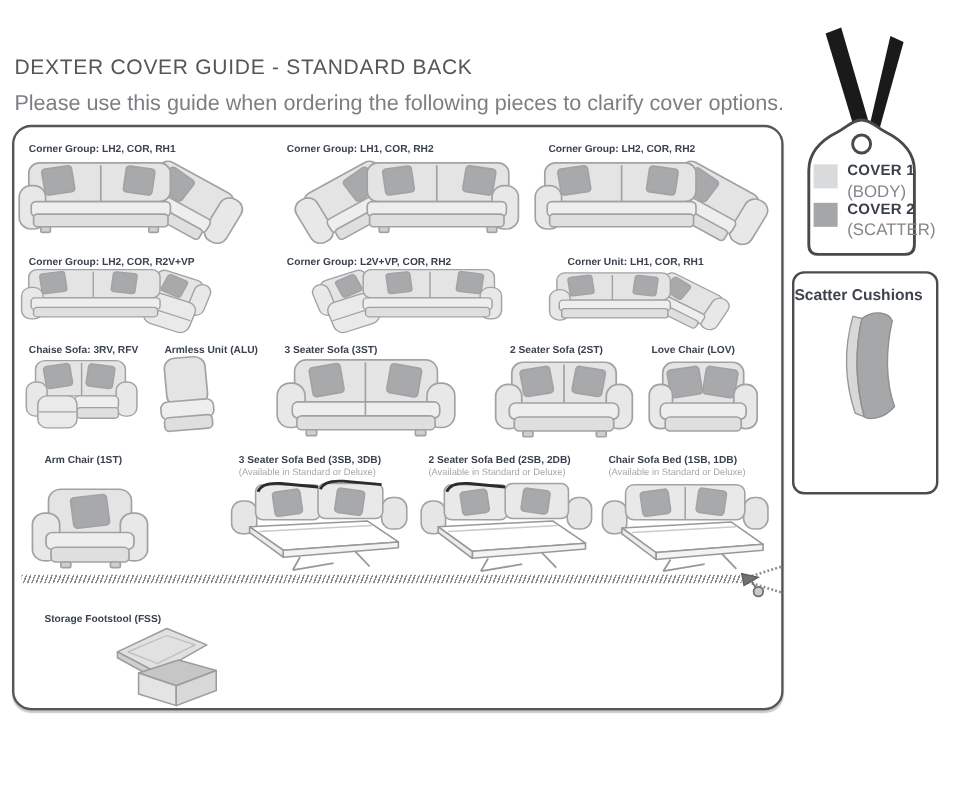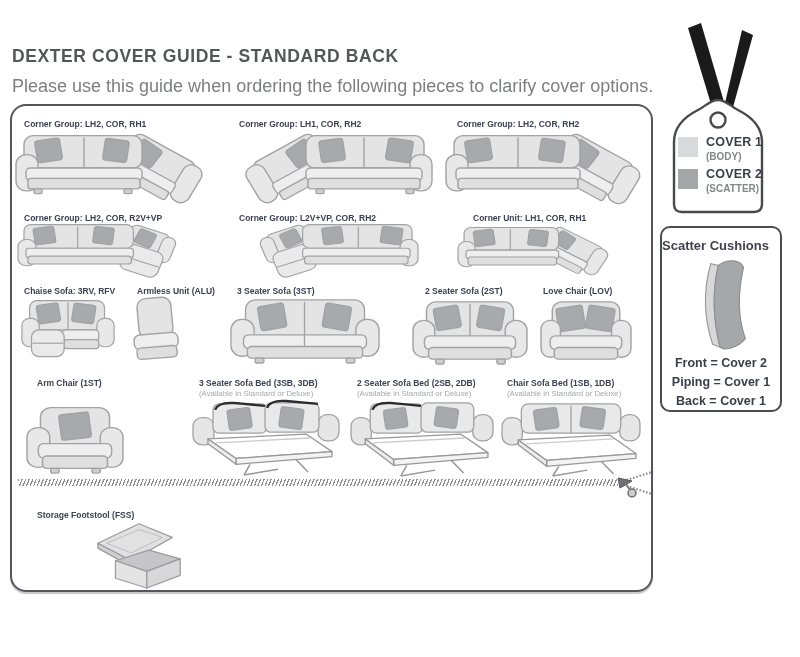--- a/index.html
+++ b/index.html
@@ -1,37 +1,37 @@
 <!DOCTYPE html>
 <html><head>
 <meta charset="utf-8">
 <style>
   *{margin:0;padding:0;box-sizing:border-box}
   html,body{width:800px;height:657px;background:#fff;overflow:hidden;
     font-family:"Liberation Sans",sans-serif;position:relative}
-  .title{position:absolute;left:12px;top:46px;font-size:17.5px;font-weight:700;
+  .title{position:absolute;left:12px;top:46px;font-size:17.5px;font-weight:400;
     color:#54565a;letter-spacing:.6px;white-space:nowrap}
   .subtitle{position:absolute;left:12px;top:76px;font-size:18px;color:#7d7e82;white-space:nowrap}
   .panel{position:absolute;left:10px;top:104px;width:643px;height:488px;
     border:2px solid #55565b;border-radius:16px;box-shadow:0 2px 1px rgba(0,0,0,.22)}
   .plabel{position:absolute;font-size:8.5px;font-weight:700;color:#3a4150;white-space:nowrap}
   .psub{position:absolute;font-size:7.8px;font-weight:400;color:#a6a7a9;white-space:nowrap}
   .art{position:absolute;overflow:visible}
   svg{overflow:visible;display:block}
   .flip{transform:scaleX(-1)}
   .zipper-teeth{position:absolute;left:6px;top:373px;width:600px;height:7px;
     background:repeating-linear-gradient(112deg,#8e8e90 0 1.2px,rgba(0,0,0,0) 1.2px 3.3px)}
   .zipper-end{position:absolute;left:602px;top:362px;width:40px;height:34px}
   .accent-heading{position:absolute;left:15px;top:378px;font-size:20px;font-weight:400;
     color:#54565a;letter-spacing:.6px;white-space:nowrap}
   .tag-svg{position:absolute;left:662px;top:18px;width:112px;height:198px}
   .swatch{position:absolute;width:20px;height:20px}
   .cover-label{position:absolute;font-size:12.5px;font-weight:700;color:#3a4049;
     letter-spacing:.2px;white-space:nowrap}
-  .cover-sub{position:absolute;font-size:10px;font-weight:700;color:#85868a;white-space:nowrap}
+  .cover-sub{position:absolute;font-size:14px;font-weight:400;color:#85868a;white-space:nowrap}
   .scatter-panel{position:absolute;left:660px;top:226px;width:122px;height:186px;
     border:2px solid #4b4c4f;border-radius:10px}
   .sp-title{position:absolute;top:10px;width:100%;text-align:left;font-size:13px;
     font-weight:700;color:#3e444c}
   .sp-lines{position:absolute;top:126px;width:100%;text-align:center;font-size:12.5px;
     font-weight:700;color:#3a4049;line-height:19px}
   .sp-cushion{position:absolute;left:30px;top:30px;width:60px;height:92px}
 </style>
 </head>
 <body>
@@ -331,18 +331,13 @@
 <div class="cover-sub" style="left:706px;top:151px">(BODY)</div>
 <div class="swatch" style="left: 678px; top: 169px; background-color: rgb(165, 166, 168);"></div>
 <div class="cover-label" style="left:706px;top:167px">COVER 2</div>
 <div class="cover-sub" style="left:706px;top:183px">(SCATTER)</div>
 
 <div class="scatter-panel">
   <div class="sp-title">Scatter Cushions</div>
   <svg class="sp-cushion" viewBox="0 0 64 98" preserveAspectRatio="none">
       <use href="#s-cushion"></use>
     </svg>
-  <div class="sp-lines">
-    <div>Front = Cover 2</div>
-    <div>Piping = Cover 1</div>
-    <div>Back = Cover 1</div>
-  </div>
 </div>
 
 </body></html>

